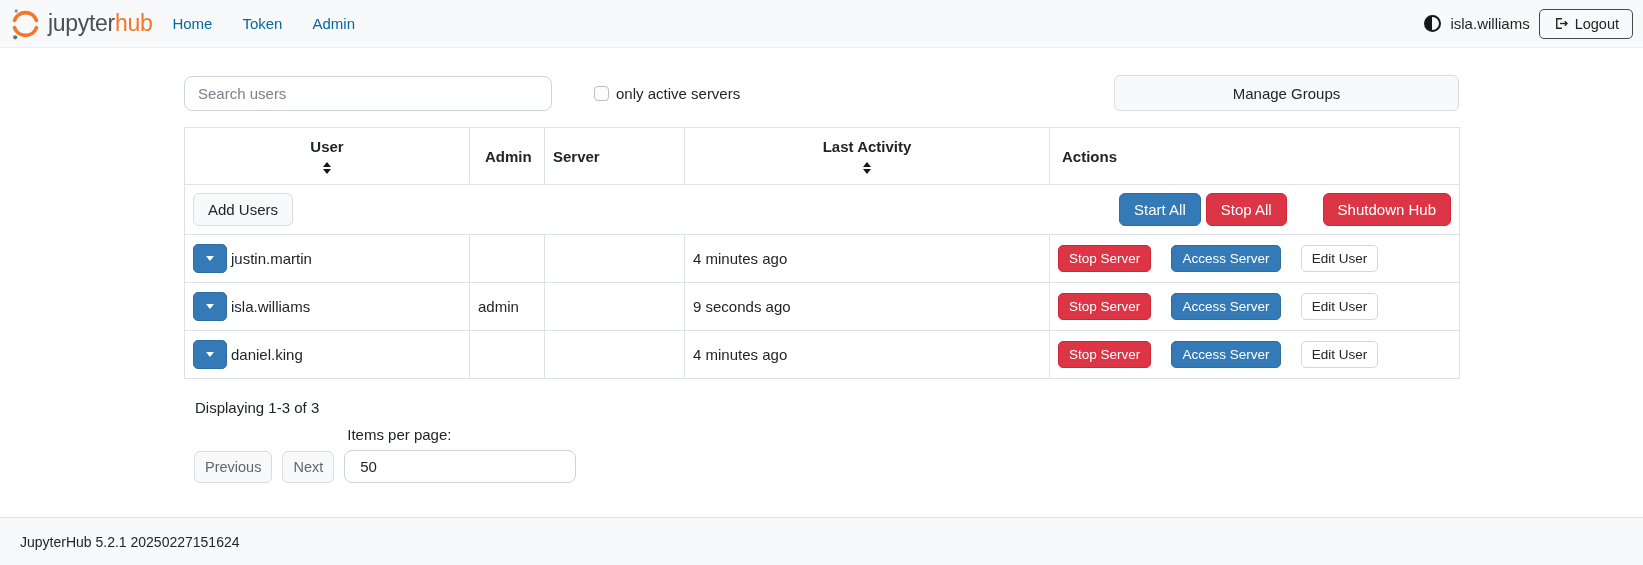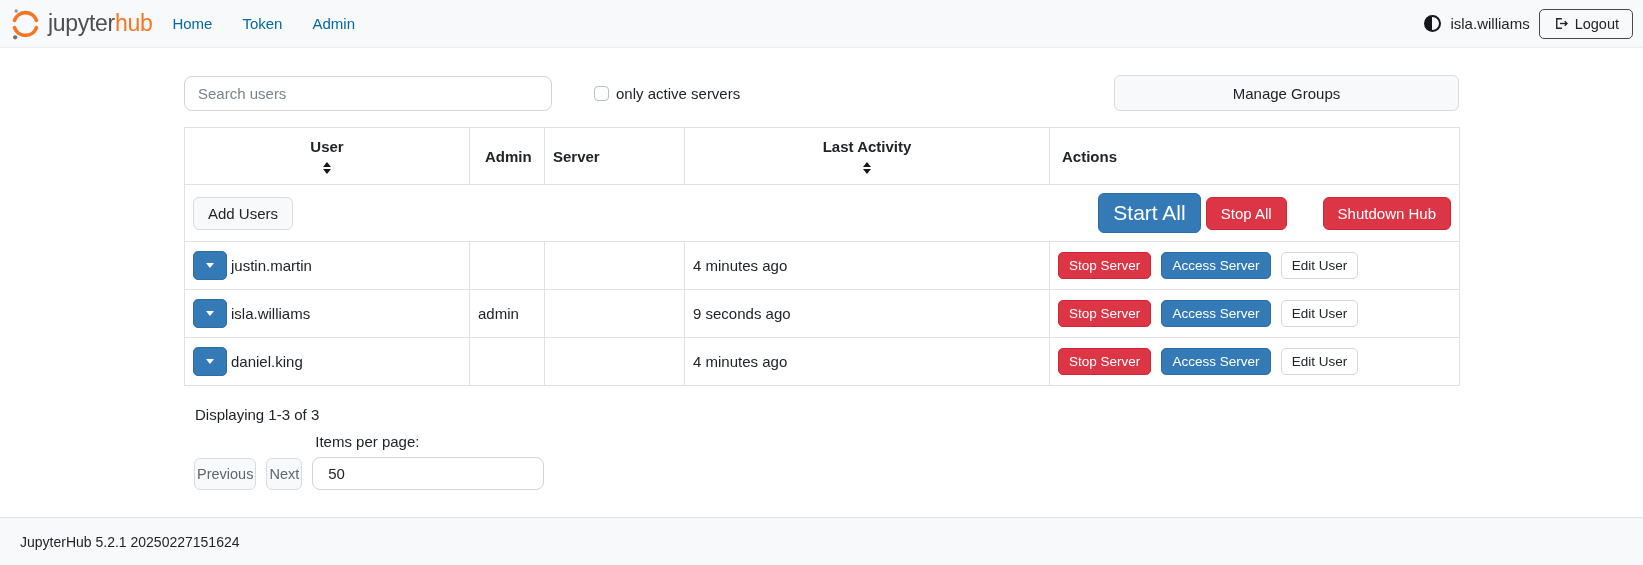--- a/index.html
+++ b/index.html
@@ -70,42 +70,42 @@
   .sort-icon .up   { border-bottom:5px solid #15171a; }
   .sort-icon .down { border-top:5px solid #15171a; }
 
   .button-row td { padding:8px; }
   .button-row-flex { display:flex; align-items:center; }
   .btn-default {
     background:#f8f9fa; border:1px solid #d9dcdf; border-radius:6px;
     padding:7px 14px; font-size:15px; color:#212529;
   }
   .bulk-actions { margin-left:auto; display:flex; align-items:center; }
-  .btn-primary { background:#337ab7; border:1px solid #2e6da4; color:#fff; border-radius:6px; padding:7px 14px; font-size:21px; }
+  .btn-primary { background:#337ab7; border:1px solid #2e6da4; color:#fff; border-radius:6px; padding:7px 14px; font-size:15px; }
   .btn-danger  { background:#dc3545; border:1px solid #d32535; color:#fff; border-radius:6px; padding:7px 14px; font-size:15px; }
   .ml-5  { margin-left:5px; }
   .ml-36 { margin-left:36px; }
 
   .data-row td { height:48px; padding:0 8px; vertical-align:middle; }
   .user-cell-inner { display:flex; align-items:center; gap:4px; }
   .caret-btn {
     width:34px; height:29px; border-radius:5px;
     background:#337ab7; border:1px solid #2e6da4;
     display:flex; align-items:center; justify-content:center;
   }
   .caret-down { width:0; height:0; border-left:4.5px solid transparent; border-right:4.5px solid transparent; border-top:5px solid #fff; }
-  .btn-sm { font-size:13.5px; padding:5px 10px; border-radius:5px; margin-right:6px; }
+  .btn-sm { font-size:13.5px; padding:5px 10px; border-radius:5px; margin-right:16px; }
   .btn-light-sm { background:#fff; border:1px solid #d4d8db; color:#212529; }
 
   
   .displaying { margin:20px 0 0 11px; font-size:15px; }
   .pagination { margin:10px 0 0 10px; display:flex; align-items:flex-end; }
   .page-btn {
     background:#f8f9fa; border:1px solid #d9dcdf; border-radius:6px;
-    font-size:14.5px; color:#5f676e; padding:7px 2px; height:32px;
+    font-size:14.5px; color:#5f676e; padding:7px 10px; height:32px;
   }
   .page-btn + .page-btn { margin-left:10px; }
   .ipp { margin-left:10px; display:flex; flex-direction:column; }
   .ipp-label { font-size:15px; margin:0 0 7px 3px; }
   .ipp-input {
     width:232px; height:33px; border:1px solid #cfd4d9; border-radius:8px;
     padding:0 15px; font-size:15px; font-family:"Liberation Sans", sans-serif;
     color:#212529; outline:none; background:#fff;
   }
 

